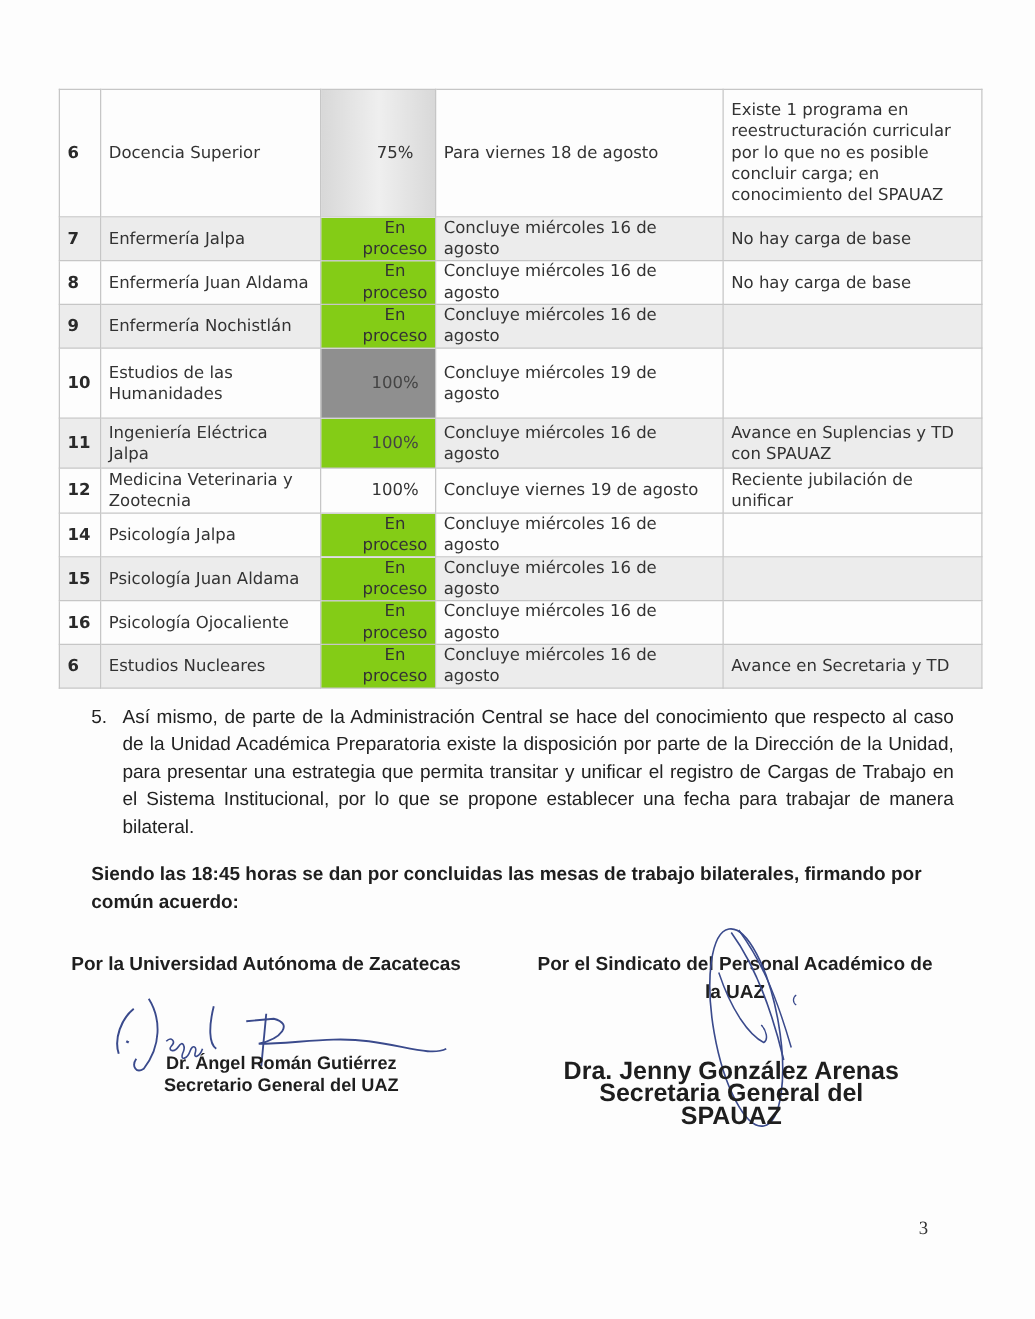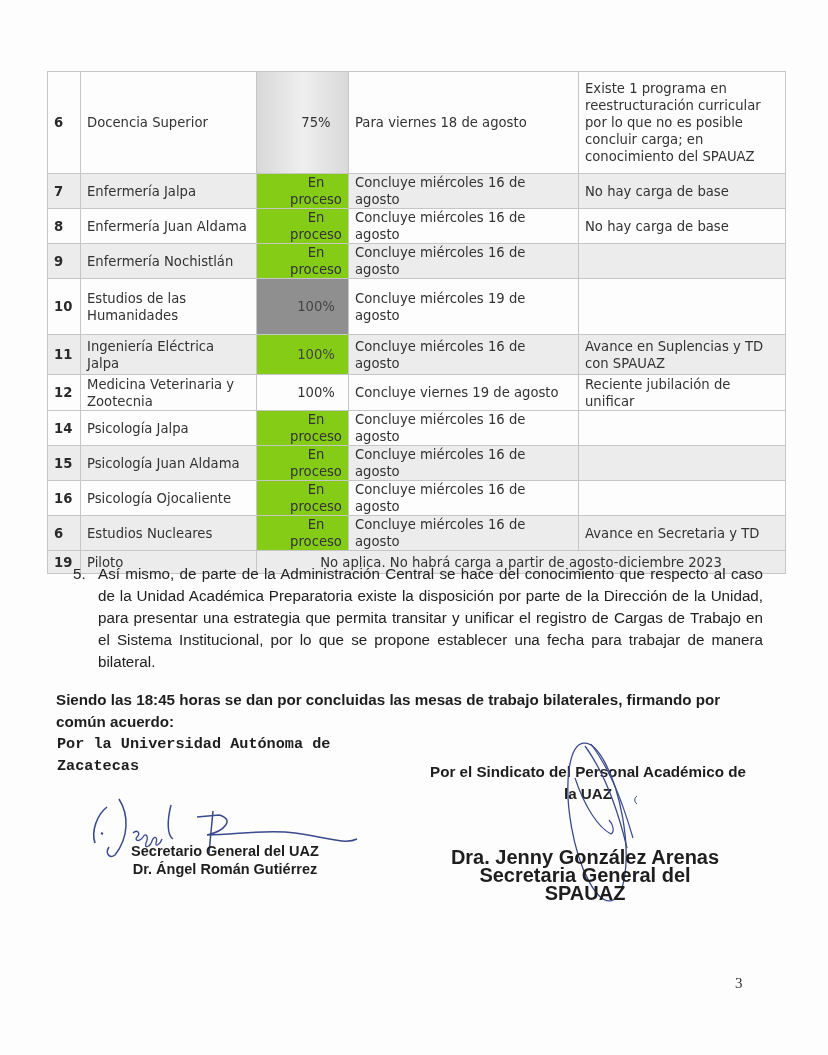--- a/index.html
+++ b/index.html
@@ -24,26 +24,26 @@
   table.tbl td.pct.dark { background: #8f8f8f; color: #444; }
   table.tbl td.pct.grad { background: linear-gradient(90deg, #d8d8d8, #efefef 50%, #d8d8d8); }
   table.tbl td.span { text-align: center; }
   .para {
     position: absolute; left: 73px; top: 563px; width: 690px;
     font-family: "Liberation Sans", sans-serif; font-size: 15.2px; line-height: 22px; color: #222;
   }
   .para .lnum { position: absolute; left: 0; top: 0; }
   .para .ltext { margin-left: 25px; text-align: justify; text-align-last: left; }
   .closing {
-    position: absolute; left: 56px; top: 689px; width: 690px;
+    position: absolute; left: 73px; top: 689px; width: 690px;
     font-family: "Liberation Sans", sans-serif; font-size: 15.2px; line-height: 22px; font-weight: bold; color: #1e1e1e;
   }
   .sig-head-left {
-    position: absolute; left: 57px; top: 733px; width: 340px;
-    font-family: Liberation Mono, monospace; font-size: 15.2px; font-weight: bold; line-height: 22px; color: #1e1e1e;
+    position: absolute; left: 57px; top: 761px; width: 340px;
+    font-family: Liberation Sans, sans-serif; font-size: 15.2px; font-weight: bold; line-height: 22px; color: #1e1e1e;
   }
   .sig-head-right {
     position: absolute; left: 413px; top: 761px; width: 350px; text-align: center;
     font-family: "Liberation Sans", sans-serif; font-size: 15.2px; font-weight: bold; line-height: 22px; color: #1e1e1e;
   }
   .sig-name-left {
     position: absolute; left: 100px; top: 842px; width: 250px; text-align: center;
     font-family: "Liberation Sans", sans-serif; font-size: 14.5px; font-weight: bold; line-height: 18px; color: #1e1e1e;
   }
   .sig-name-right {
@@ -140,25 +140,20 @@
         <td>Concluye miércoles 16 de agosto</td>
         <td></td>
       </tr>
       <tr class="shade" style="height:23px">
         <td class="num">6</td>
         <td>Estudios Nucleares</td>
         <td class="pct">En proceso</td>
         <td>Concluye miércoles 16 de agosto</td>
         <td>Avance en Secretaria y TD</td>
       </tr>
-      <tr class="shade" style="height:23px">
-        <td class="num">19</td>
-        <td>Piloto</td>
-        <td class="span" colspan="3">No aplica. No habrá carga a partir de agosto-diciembre 2023</td>
-      </tr>
     </tbody>
   </table>
 
   <div class="para">
     <span class="lnum">5.</span>
     <div class="ltext">Así mismo, de parte de la Administración Central se hace del conocimiento que respecto al caso de la Unidad Académica Preparatoria existe la disposición por parte de la Dirección de la Unidad, para presentar una estrategia que permita transitar y unificar el registro de Cargas de Trabajo en el Sistema Institucional, por lo que se propone establecer una fecha para trabajar de manera bilateral.</div>
   </div>
 
   <div class="closing">Siendo las 18:45 horas se dan por concluidas las mesas de trabajo bilaterales, firmando por común acuerdo:</div>
 
@@ -180,22 +175,22 @@
 
   <svg class="sig" style="left:555px;top:738px" width="110" height="170" viewBox="0 0 110 170">
     <ellipse cx="42" cy="84" rx="26" ry="80" transform="rotate(-10 42 84)" stroke="#3a4a8c" stroke-width="1.3" fill="none"></ellipse>
     <path d="M30 8 C46 30, 60 60, 72 110" stroke="#3a4a8c" stroke-width="1.3" fill="none"></path>
     <path d="M36 6 C52 28, 64 52, 78 100" stroke="#3a4a8c" stroke-width="1.2" fill="none"></path>
     <path d="M20 40 C30 70, 44 90, 56 96 C60 94, 58 86, 54 82" stroke="#3a4a8c" stroke-width="1.2" fill="none"></path>
     <path d="M82 58 c-3 2-3 6 0 8" stroke="#3a4a8c" stroke-width="1" fill="none"></path>
   </svg>
 
   <div class="sig-name-left">
+    <div>Dr. Ángel Román Gutiérrez</div>
     <div>Secretario General del UAZ</div>
-    <div>Dr. Ángel Román Gutiérrez</div>
   </div>
 
   <div class="sig-name-right">
     <div>Dra. Jenny González Arenas</div>
     <div>Secretaria General del SPAUAZ</div>
   </div>
 
   <div class="page-number">3</div>
 </div>
 

